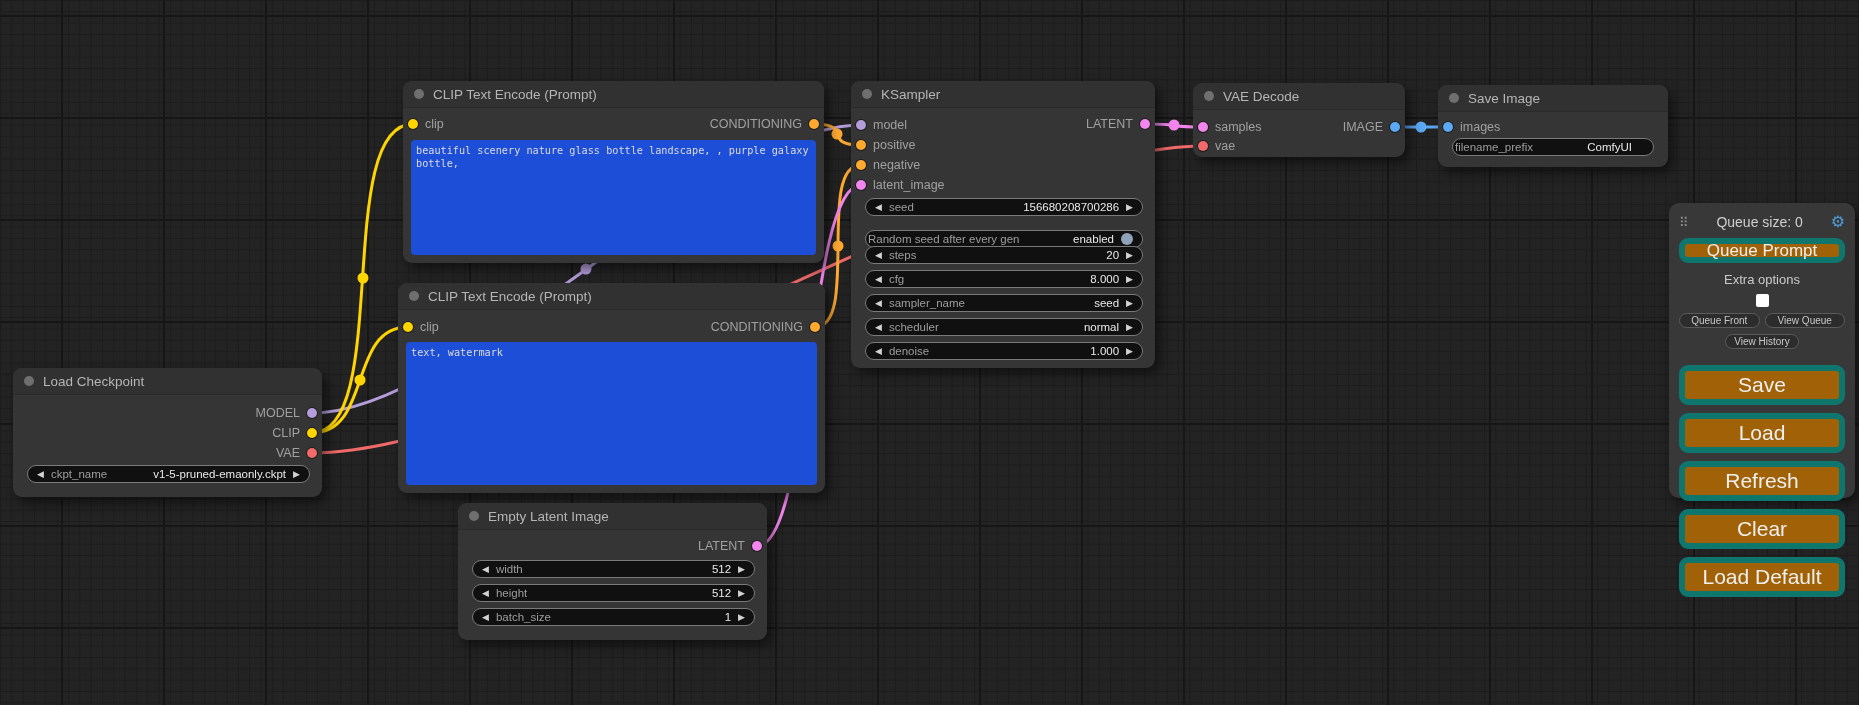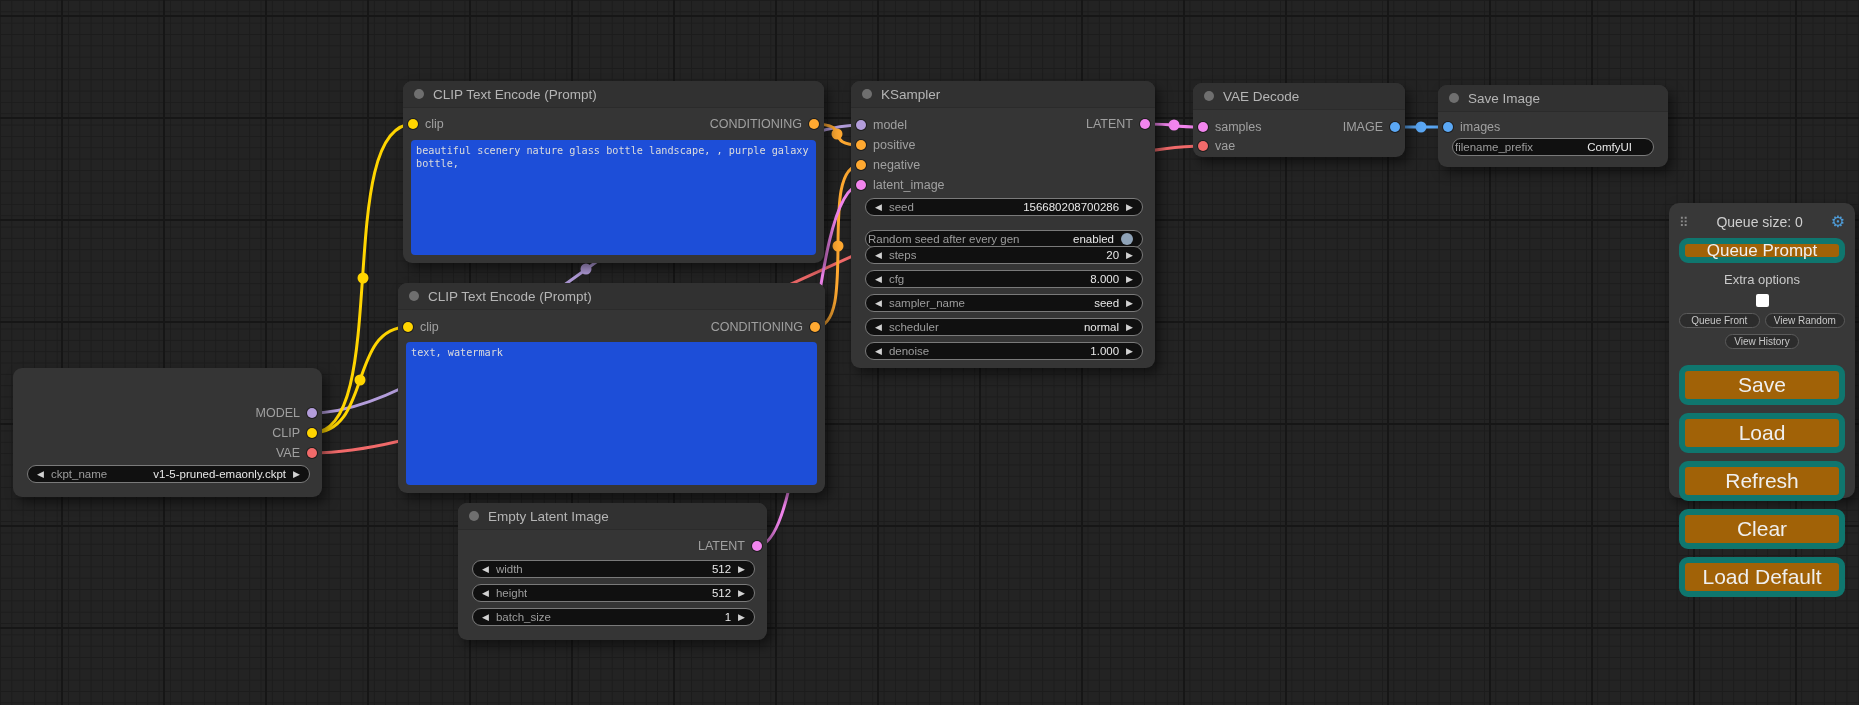--- a/index.html
+++ b/index.html
@@ -107,20 +107,24 @@
     <circle cx="809" cy="365" r="5.5" fill="#F285EE"></circle>
 
     <path d="M1145 124 C1185 124, 1163 127, 1203 127" stroke="#F285EE" stroke-width="3" fill="none"></path>
     <circle cx="1174" cy="125" r="5.5" fill="#F285EE"></circle>
 
     <path d="M1395 127 C1430 127, 1413 127, 1448 127" stroke="#5BA8F5" stroke-width="3" fill="none"></path>
     <circle cx="1421" cy="127" r="5.5" fill="#5BA8F5"></circle>
   </svg>
 
   <div class="node" style="left:13px;top:368px;width:309px;height:129px;">
+    <div class="ntitle">
+      <span class="tdot"></span>
+      <span>Load Checkpoint</span>
+    </div>
     <div class="prow out" style="top:35px">
       <span class="plabel">MODEL</span>
       <span class="pdot c-model"></span>
     </div>
     <div class="prow out" style="top:55px">
       <span class="plabel">CLIP</span>
       <span class="pdot c-clip"></span>
     </div>
     <div class="prow out" style="top:75px">
       <span class="plabel">VAE</span>
@@ -303,21 +307,21 @@
       <span class="qsize">Queue size: 0</span>
       <span class="qgear">⚙</span>
     </div>
     <div class="qbtn qprompt">Queue Prompt</div>
     <div class="qextra">
       <span>Extra options</span>
       <span class="qcheck"></span>
     </div>
     <div class="qsmallrow">
       <div class="qsmall grow">Queue Front</div>
-      <div class="qsmall grow">View Random</div>
+      <div class="qsmall grow">View Queue</div>
     </div>
     <div class="qhistoryrow">
       <div class="qsmall">View History</div>
     </div>
     <div class="qbtn qmain first">Save</div>
     <div class="qbtn qmain">Load</div>
     <div class="qbtn qmain">Refresh</div>
     <div class="qbtn qmain">Clear</div>
     <div class="qbtn qmain">Load Default</div>
   </div>

